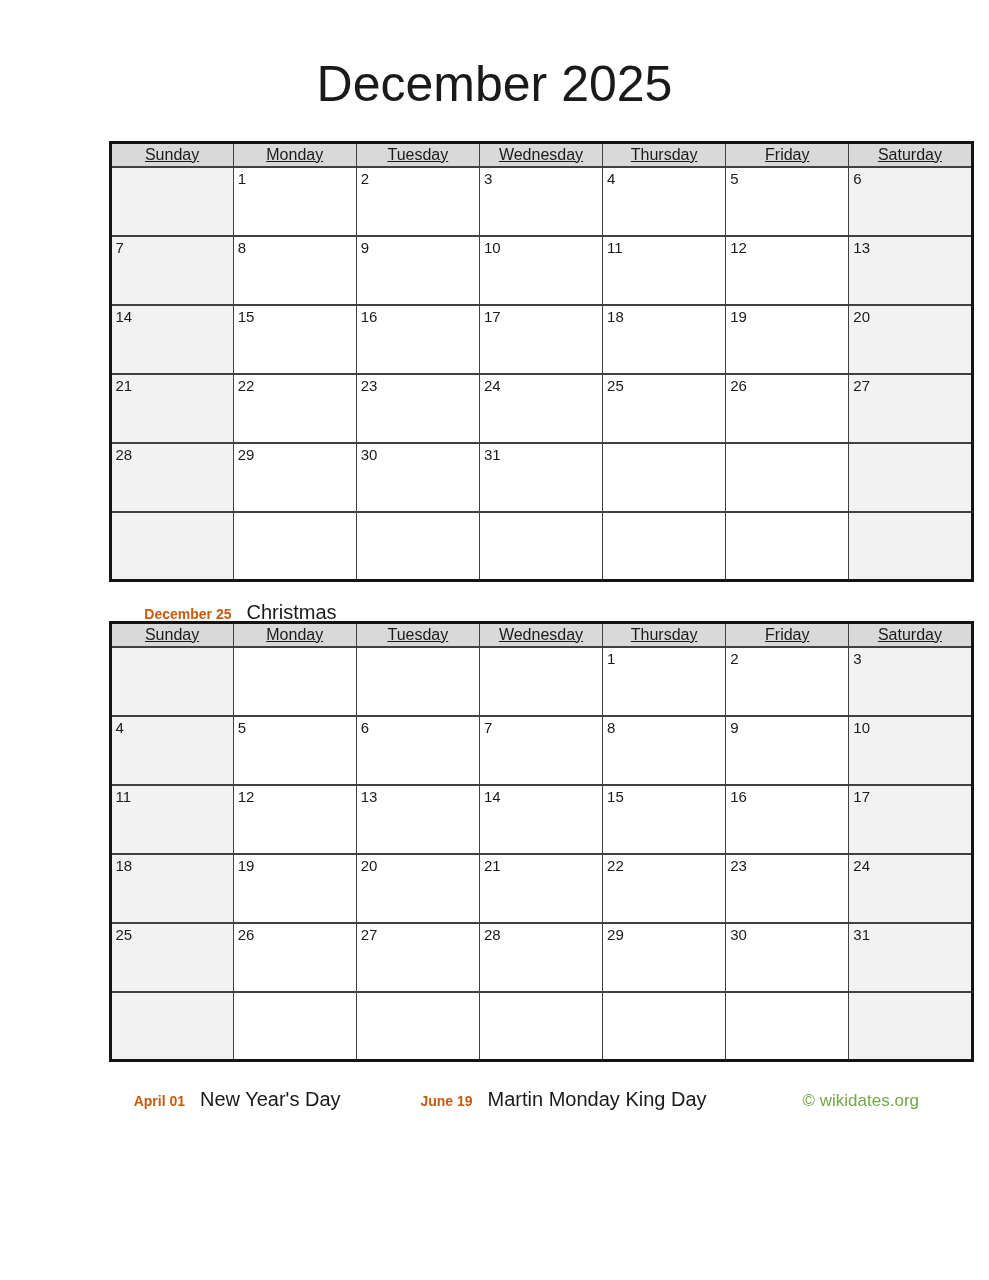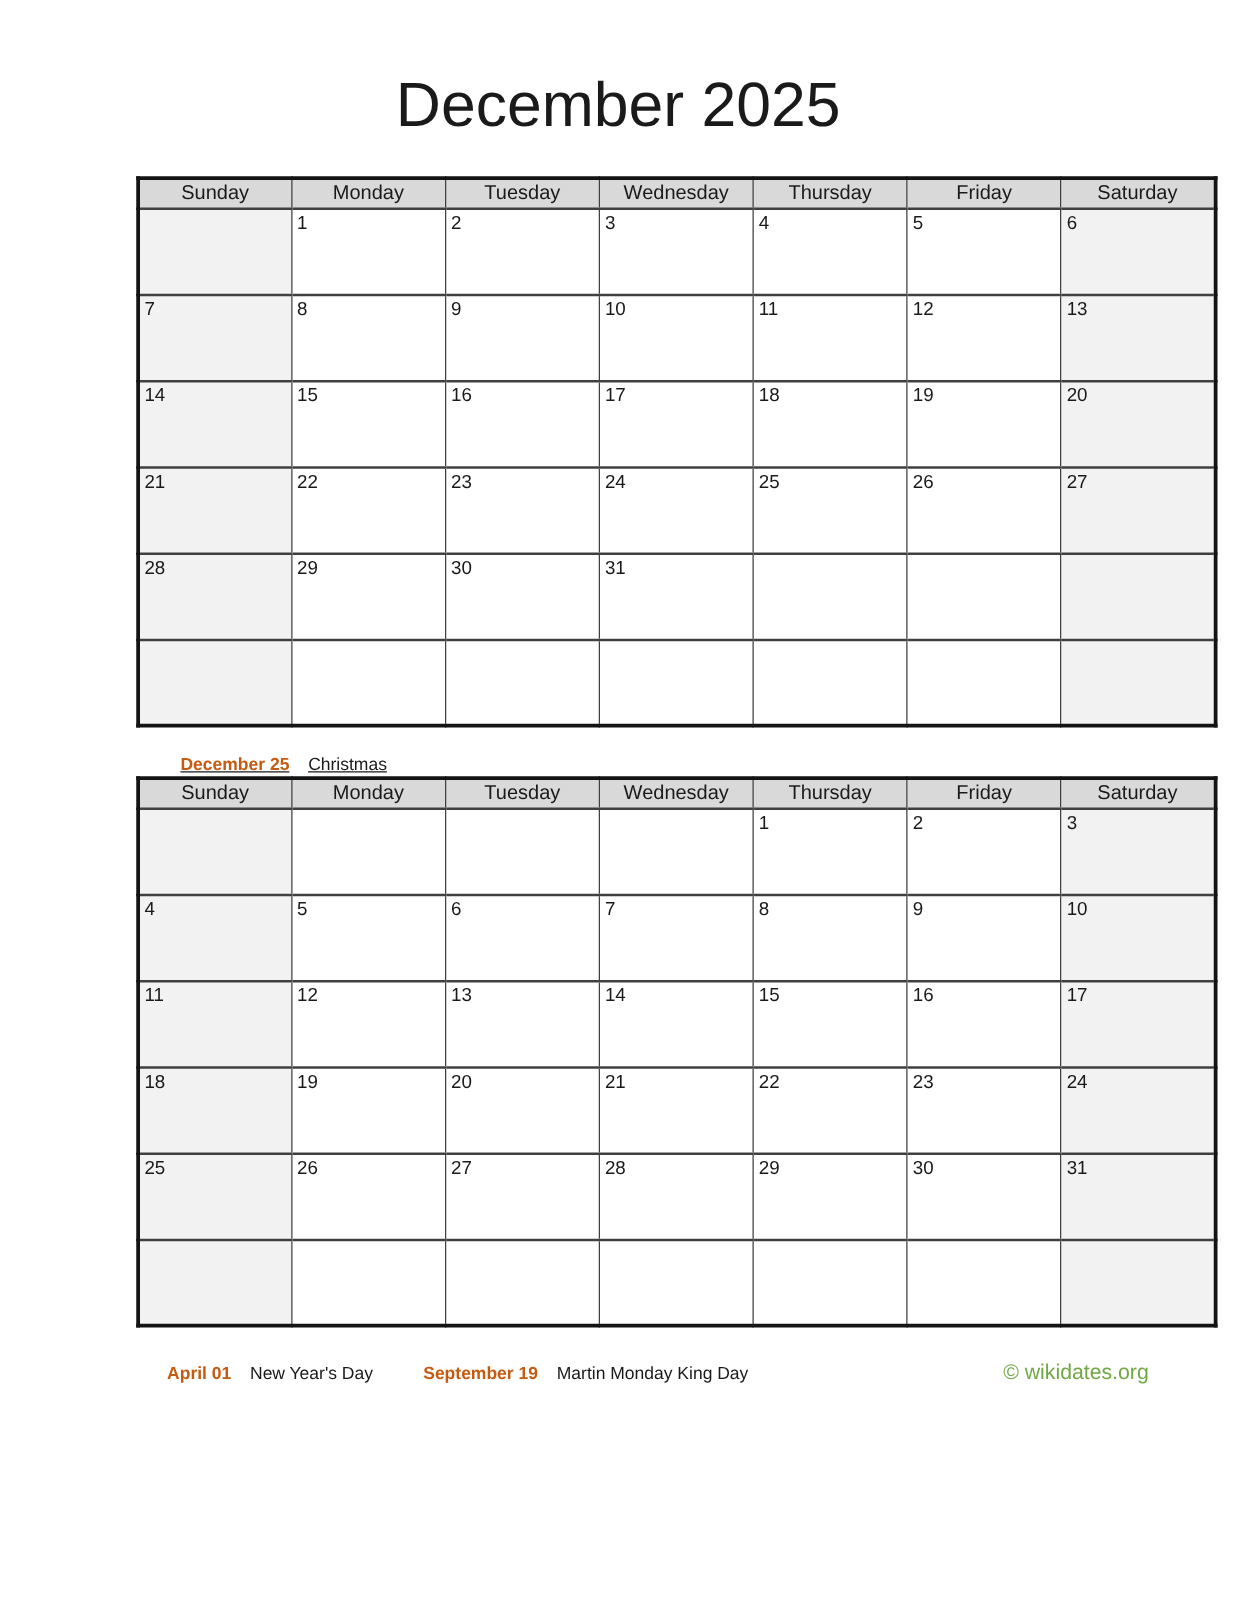--- a/index.html
+++ b/index.html
@@ -34,53 +34,53 @@
   }
   table.calendar th {
     background: var(--header-bg, #d9d9d9);
     font-size: 16px;
     font-weight: 400;
     height: 24px;
     text-align: center;
     vertical-align: middle;
     border: 1px solid var(--border-inner, #404040);
     border-bottom-width: 2px;
+    text-decoration: underline;
   }
   table.calendar td {
     height: 69px;
     vertical-align: top;
     text-align: left;
     font-size: 15px;
     padding: 2px 0 0 4px;
     background: var(--weekday-bg, #ffffff);
     border: 1px solid var(--border-inner, #404040);
     border-top-width: 2px;
   }
   table.calendar td.weekend { background: var(--weekend-bg, #f2f2f2); }
 
   .notes-row {
     margin-top: 21px;
     height: 18px;
     display: flex;
-    align-items: flex-start;
-    text-decoration: underline;
+    align-items: center;
   }
   .note { display: flex; align-items: baseline; }
   .note-date {
     display: inline-block;
     width: 123px;
     text-align: right;
     font-weight: 700;
     font-size: 14px;
     color: var(--accent, #c55a11);
     white-space: nowrap;
   }
   .note-label {
     margin-left: 15px;
-    font-size: 14px;
+    font-size: 20px;
     color: #1a1a1a;
     white-space: nowrap;
   }
   .page-footer {
     width: 865px;
     margin: 26px auto 0 auto;
     display: flex;
     align-items: baseline;
   }
   .page-footer .note-2 { margin-left: 32px; }
@@ -248,19 +248,19 @@
         </tbody>
       </table>
   </section>
 
   <div class="page-footer">
     <div class="note">
       <span class="note-date">April 01</span>
       <span class="note-label">New Year's Day</span>
     </div>
     <div class="note note-2">
-      <span class="note-date">September 19</span>
+      <span class="note-date">June 19</span>
       <span class="note-label">Martin Monday King Day</span>
     </div>
     <div class="copyright">© wikidates.org</div>
   </div>
 
 </div>
 
 </body></html>

